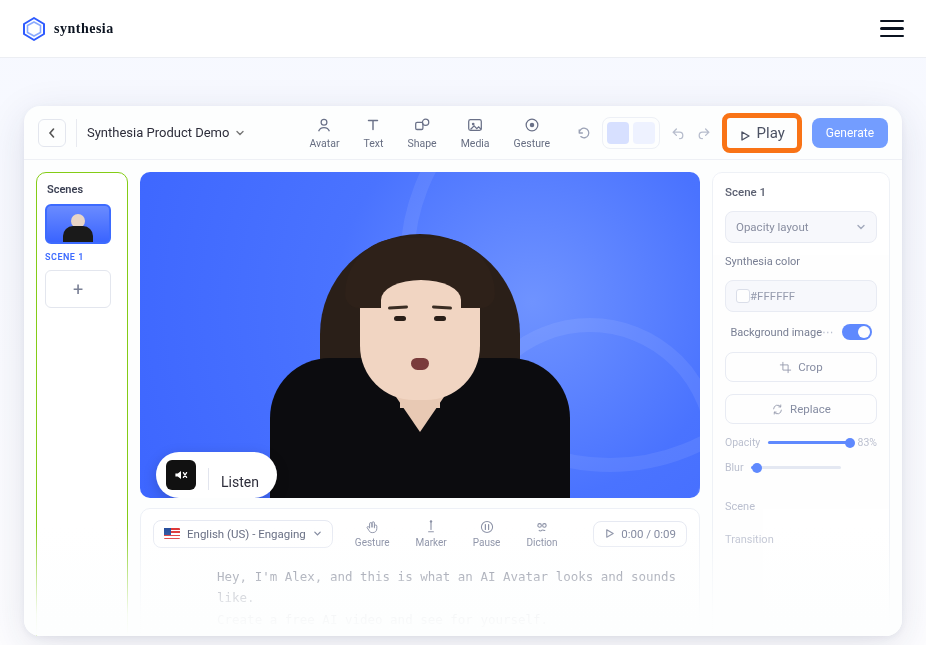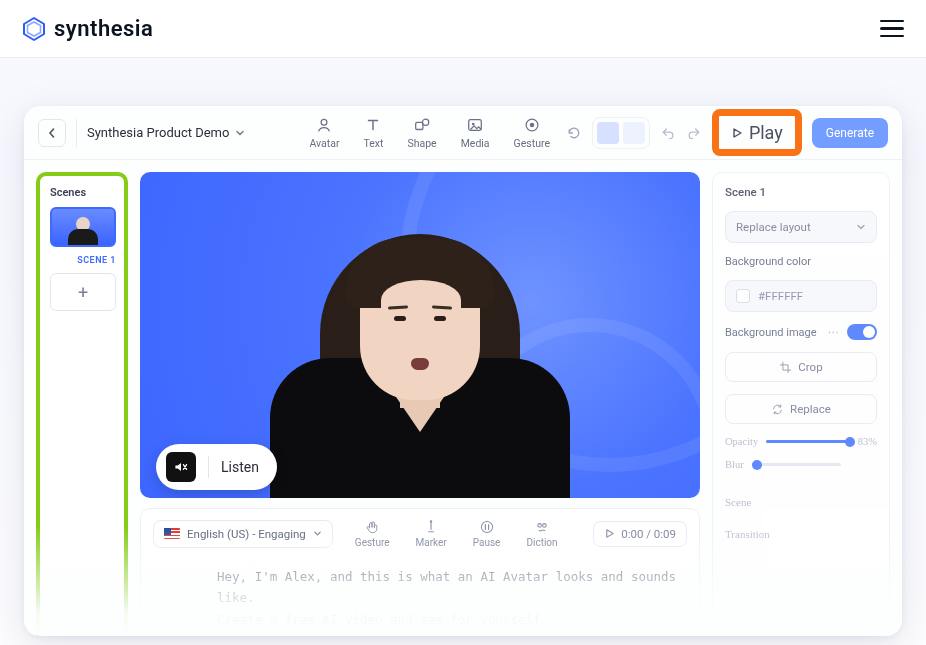--- a/index.html
+++ b/index.html
@@ -14,21 +14,21 @@
   
   .navbar {
     height: 58px;
     background: #fff;
     display: flex;
     align-items: center;
     justify-content: space-between;
     padding: 0 22px;
     border-bottom: 1px solid #eceef3;
   }
-  .brand { display:flex; align-items:center; gap:8px; font-weight:600; letter-spacing:.5px; font-size:22px; color:#0b1320; }
+  .brand { display:flex; align-items:center; gap:8px; font-weight:600; letter-spacing:.5px; font-size:14px; color:#0b1320;font-family:Liberation Serif, serif; }
   .brand-logo { width:24px; height:24px; }
   .hamburger { display:flex; flex-direction:column; gap:5px; cursor:pointer; }
   .hamburger span { width:24px; height:2.5px; background:#0b1320; border-radius:2px; }
 
   
   .editor-wrap {
     padding: 48px 24px 0;
   }
   .editor {
     background:#fdfefe;
@@ -62,39 +62,39 @@
   .project-title{ display:flex; align-items:center; gap:6px; font-size:13px; color:#2d2d3a; cursor:pointer;}
   .tb-tools{ display:flex; gap:24px; margin-left:64px;}
   .tb-tool{ display:flex; flex-direction:column; align-items:center; gap:3px; color:#676e82; cursor:pointer;}
   .tb-tool .icon{ width:18px; height:18px; }
   .tb-tool span{ font-size:10.5px; }
   .tb-right{ margin-left:auto; display:flex; align-items:center; gap:10px;}
   .av-pair{ display:flex; gap:4px; align-items:center; padding:4px; border:1px solid #edf0f6; border-radius:8px;}
   .mini-av{ width:22px; height:22px; border-radius:4px; background:#d7e0ff; position:relative;}
   .mini-av.second{ background:#eef2ff;}
   .hist-btn{ color:#b7bdcd; cursor:pointer; }
-  .play-btn{ display:flex; align-items:center; gap:6px; border:7px solid #f97316; border-radius:8px; padding:6px 12px; font-size:18px; color:#4b5163; cursor:pointer;}
+  .play-btn{ display:flex; align-items:flex-end; gap:6px; border:5px solid #f97316; border-radius:8px; padding:6px 12px; font-size:15px; color:#4b5163; cursor:pointer;}
   .generate-btn{ background:#5b8cff; color:#fff; border-radius:8px; padding:8px 14px; font-size:12px; cursor:pointer; opacity:.85;}
 
   
   .body-grid{
     display:grid;
     grid-template-columns: 92px 1fr 178px;
     gap:12px;
     padding:12px 12px 0 12px;
     height: calc(100% - 54px);
   }
 
   
   .scenes{
     background:#fff;
-    border:4px solid #84cc16;
+    border:1px solid #84cc16;
     border-radius:10px;
     padding:10px 8px;
-    display:flex; flex-direction:column; align-items:flex-end; gap:8px;
+    display:flex; flex-direction:column; align-items:flex-start; gap:8px;
   }
   .scenes-title{ font-size:11px; font-weight:600; color:#3a3f52; align-self:flex-start; margin-left:2px;}
   .scene-thumb{ width:66px; height:40px; border-radius:6px; border:2px solid #3d6bff; background:linear-gradient(180deg,#6a8bff,#3a64ff); position:relative; overflow:hidden; cursor:pointer;}
   .scene-thumb .head{ position:absolute; left:50%; top:8px; transform:translateX(-50%); width:14px; height:14px; border-radius:50%; background:#e8d5c7;}
   .scene-thumb .body{ position:absolute; left:50%; bottom:-4px; transform:translateX(-50%); width:30px; height:20px; border-radius:10px 10px 0 0; background:#1a1a1a;}
   .scene-label{ font-size:9px; letter-spacing:.5px; color:#3d6bff; font-weight:600;}
   .add-scene{ width:66px; height:38px; border:1px solid #e3e6ee; border-radius:6px; display:flex; align-items:center; justify-content:center; color:#7b8196; font-size:18px; cursor:pointer;}
 
   
   .center{ display:flex; flex-direction:column; gap:10px; min-width:0;}
@@ -116,21 +116,21 @@
   .hair-front{ position:absolute; left:50%; top:40px; transform:translateX(-50%); width:150px; height:70px; background:#2e2119; border-radius:80px 80px 20px 20px; z-index:3;}
   .hair-front:before{content:""; position:absolute; left:36px; top:42px; width:80px; height:40px; background:#f1d5c2; border-radius:50% 50% 0 0;}
   .eye{ position:absolute; width:12px; height:5px; background:#2a1f18; border-radius:3px; top:118px; z-index:4;}
   .eye.l{ left:calc(50% - 26px);} .eye.r{ left:calc(50% + 14px);}
   .brow{ position:absolute; width:20px; height:3px; background:#3a2d23; border-radius:2px; top:108px; z-index:4;}
   .brow.l{ left:calc(50% - 32px); transform:rotate(-4deg);} .brow.r{ left:calc(50% + 12px); transform:rotate(4deg);}
   .mouth{ position:absolute; left:50%; top:160px; transform:translateX(-50%); width:18px; height:12px; background:#7a3b3b; border-radius:10px 10px 12px 12px; z-index:4;}
   .torso{ position:absolute; left:50%; bottom:-10px; transform:translateX(-50%); width:300px; height:150px; background:#0c0c0f; border-radius:60px 60px 0 0; z-index:1;}
   .v-neck{ position:absolute; left:50%; top:196px; transform:translateX(-50%); width:0; height:0; border-left:26px solid transparent; border-right:26px solid transparent; border-top:38px solid #e8c9b4; z-index:2;}
 
-  .listen-pill{ position:absolute; left:16px; bottom:8px; background:#fff; border-radius:999px; padding:8px 18px 8px 10px; display:flex; align-items:center; gap:12px; box-shadow:0 4px 14px rgba(0,0,0,.18); z-index:5;}
+  .listen-pill{ position:absolute; left:16px; bottom:0; background:#fff; border-radius:999px; padding:8px 18px 8px 10px; display:flex; align-items:flex-end; gap:12px; box-shadow:0 4px 14px rgba(0,0,0,.18); z-index:5;}
   .mute-box{ width:30px; height:30px; background:#111; border-radius:6px; display:flex; align-items:center; justify-content:center; color:#fff;}
   .listen-pill .sep{ width:1px; height:22px; background:#e2e5ee;}
   .listen-pill .label{ font-size:14px; color:#2d2d3a;}
 
   
   .scriptbar{
     background:#fff;
     border:1px solid #edf0f6;
     border-radius:10px;
     padding:10px 12px 14px;
@@ -155,31 +155,31 @@
     border-radius:10px;
     padding:12px 12px;
     font-size:11.5px;
     color:#6a7188;
     display:flex; flex-direction:column; gap:12px;
     opacity:.9;
   }
   .rpanel .title{ font-size:11.5px; color:#4a4f62; font-weight:500;}
   .select{ border:1px solid #e6e9f2; background:#f7f8fc; border-radius:8px; padding:8px 10px; display:flex; justify-content:space-between; align-items:center; color:#7c8297; cursor:pointer;}
   .field-label{ font-size:11px; color:#6a7188;}
-  .color-input{ border:1px solid #e6e9f2; background:#f7f8fc; border-radius:8px; padding:8px 10px; display:flex; gap:8px; align-items:center; color:#8a90a5;}
+  .color-input{ border:1px solid #e6e9f2; background:#f7f8fc; border-radius:8px; padding:8px 10px; display:flex; align-items:center; color:#8a90a5;}
   .swatch{ width:14px; height:14px; border:1px solid #d7dbe7; border-radius:3px; background:#fff;}
-  .row-sb{ display:flex; justify-content:space-between; align-items:center;}
+  .row-sb{ display:flex; justify-content:center; align-items:center;}
   .toggle{ width:30px; height:16px; background:#4f7dff; border-radius:999px; position:relative; cursor:pointer;}
   .toggle:after{content:""; position:absolute; right:2px; top:2px; width:12px; height:12px; background:#fff; border-radius:50%;}
   .ghost-btn{ border:1px solid #e6e9f2; border-radius:8px; padding:7px 0; display:flex; align-items:center; justify-content:center; gap:6px; color:#7a8199; cursor:pointer;}
   .slider-row{ display:flex; align-items:center; gap:8px; font-size:10.5px; color:#a2a8ba;}
   .slider{ flex:1; height:3px; background:#e2e6f1; border-radius:2px; position:relative;}
   .slider .fill{ position:absolute; left:0; top:0; bottom:0; background:#4f7dff; border-radius:2px;}
   .slider .knob{ position:absolute; top:50%; transform:translate(-50%,-50%); width:10px; height:10px; background:#4f7dff; border-radius:50%;}
-  .faded{ color:#b4b9ca;font-family:Liberation Serif, serif;}
+  .faded{ color:#b4b9ca;}
 
   svg{ display:block;}
 </style>
 </head>
 <body>
 
 <div class="navbar">
   <div class="brand">
     <svg class="brand-logo" viewBox="0 0 24 24">
       <polygon points="12,1 22,7 22,17 12,23 2,17 2,7" fill="none" stroke="#2e5bff" stroke-width="2" stroke-linejoin="round"></polygon>
@@ -365,27 +365,27 @@
           <div class="script-text">
             <div>Hey, I'm Alex, and this is what an AI Avatar looks and sounds like.</div>
             <div>Create a free AI video and see for yourself.</div>
           </div>
         </div>
       </div>
 
       <div class="rpanel">
         <div class="title">Scene 1</div>
         <div class="select">
-          <span>Replace layout</span>
+          <span>Opacity layout</span>
           <svg width="10" height="10" viewBox="0 0 10 10">
               <path d="M2 3.5L5 6.5 8 3.5" fill="none" stroke="#9aa1b5" stroke-width="1.4" stroke-linecap="round"></path>
             </svg>
         </div>
 
-        <div class="field-label">Background color</div>
+        <div class="field-label">Synthesia color</div>
         <div class="color-input">
           <div class="swatch"></div>
           <span>#FFFFFF</span>
         </div>
 
         <div class="row-sb">
           <span class="field-label">Background image</span>
           <div style="display:flex; gap:8px; align-items:center;">
             <span style="color:#b4b9ca;">⋯</span>
             <div class="toggle"></div>

